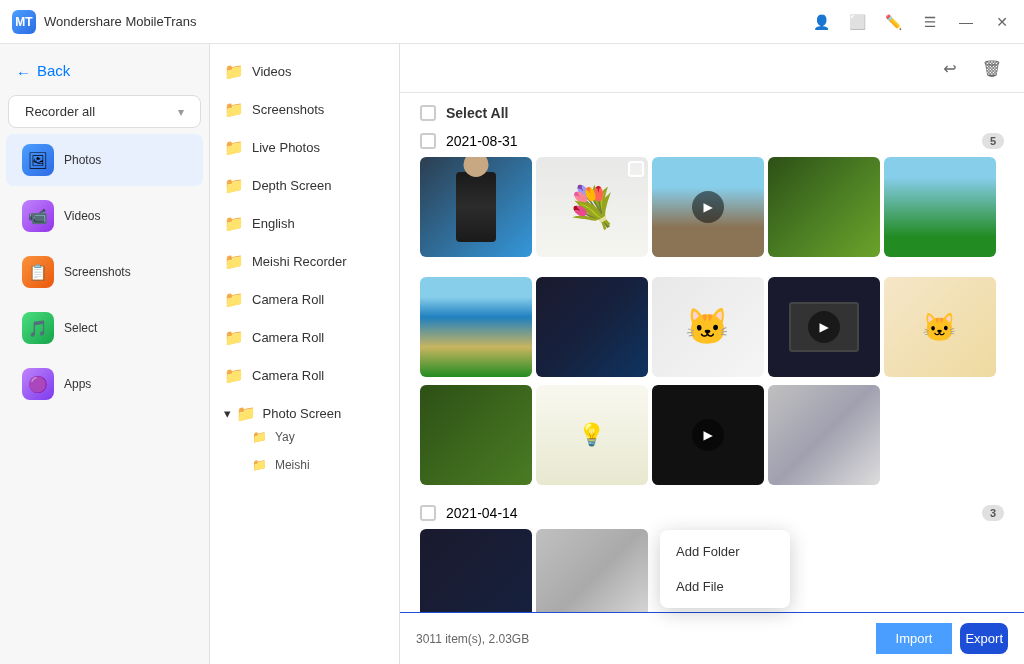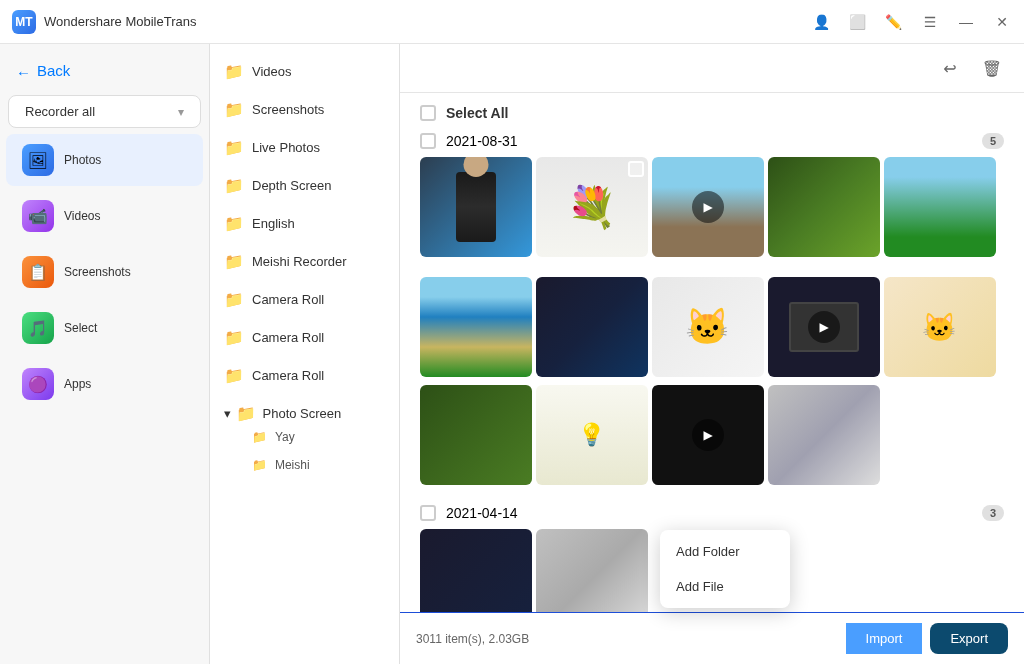--- a/index.html
+++ b/index.html
@@ -71,21 +71,21 @@
     .photo-grid { display: flex; gap: 4px; flex-wrap: wrap; padding: 4px 8px; }
     .photo-item { width: 112px; height: 100px; border-radius: 6px; overflow: hidden; position: relative; cursor: pointer; flex-shrink: 0; }
     .play-overlay { position: absolute; top: 50%; left: 50%; transform: translate(-50%, -50%); width: 32px; height: 32px; background: rgba(0,0,0,0.5); border-radius: 50%; display: flex; align-items: center; justify-content: center; color: white; font-size: 12px; }
     .photo-checkbox { position: absolute; top: 4px; right: 4px; width: 16px; height: 16px; border: 2px solid white; border-radius: 3px; background: rgba(255,255,255,0.3); cursor: pointer; }
 
     
     .status-bar { display: flex; align-items: center; justify-content: space-between; padding: 10px 16px; border-top: 1px solid #1d4ed8; background: #fff; }
     .status-text { font-size: 12px; color: #666; }
     .action-buttons { display: flex; gap: 8px; }
     .import-btn { padding: 8px 20px; border-radius: 0; border: none; background: #4a9eff; color: white; font-size: 13px; font-weight: 400; cursor: pointer; }
-    .export-btn { padding: 8px 20px; border-radius: 8px; border: none; background: #0c4a6e; color: white; font-size: 13px; font-weight: 500; cursor: pointer; }
+    .export-btn { padding: 8px 5px; border-radius: 8px; border: none; background: #1d4ed8; color: white; font-size: 13px; font-weight: 500; cursor: pointer; }
 
     
     .context-menu { position: absolute; background: white; border-radius: 8px; box-shadow: 0 4px 20px rgba(0,0,0,0.2); padding: 4px 0; z-index: 100; min-width: 130px; }
     .context-menu-item { padding: 10px 16px; font-size: 13px; color: #333; cursor: pointer; }
 
     
     .p1 { background: linear-gradient(135deg, #2c3e50, #3498db); }
     .p4 { background: linear-gradient(135deg, #2d5016, #4a7c23, #6ba32a); }
     .p5 { background: linear-gradient(135deg, #228b22, #4a7c23); }
     .p13 { background: linear-gradient(135deg, #2d5016, #4a7c23); }

